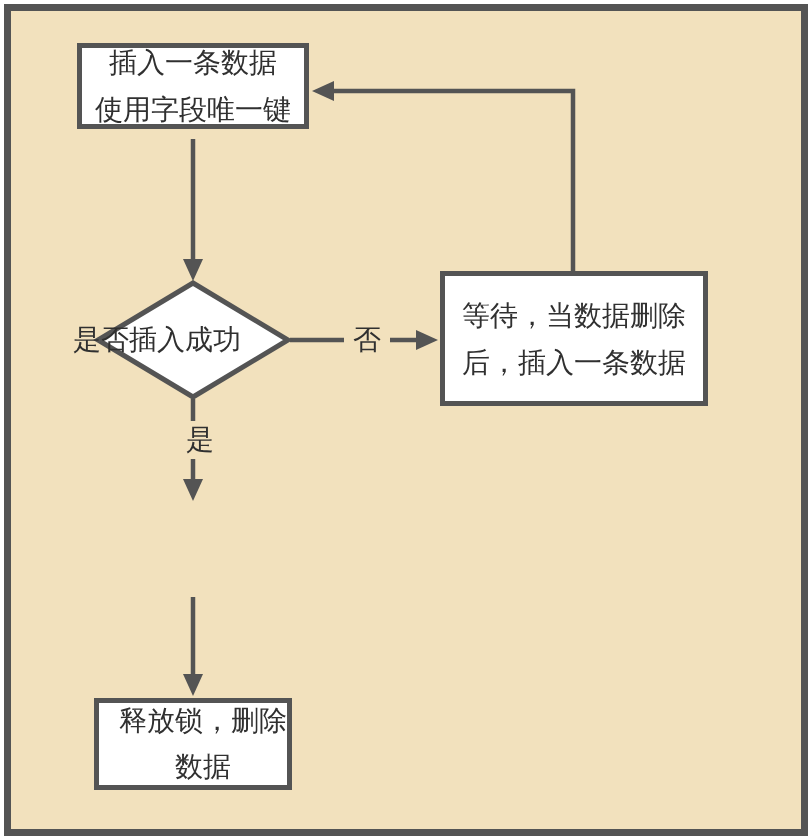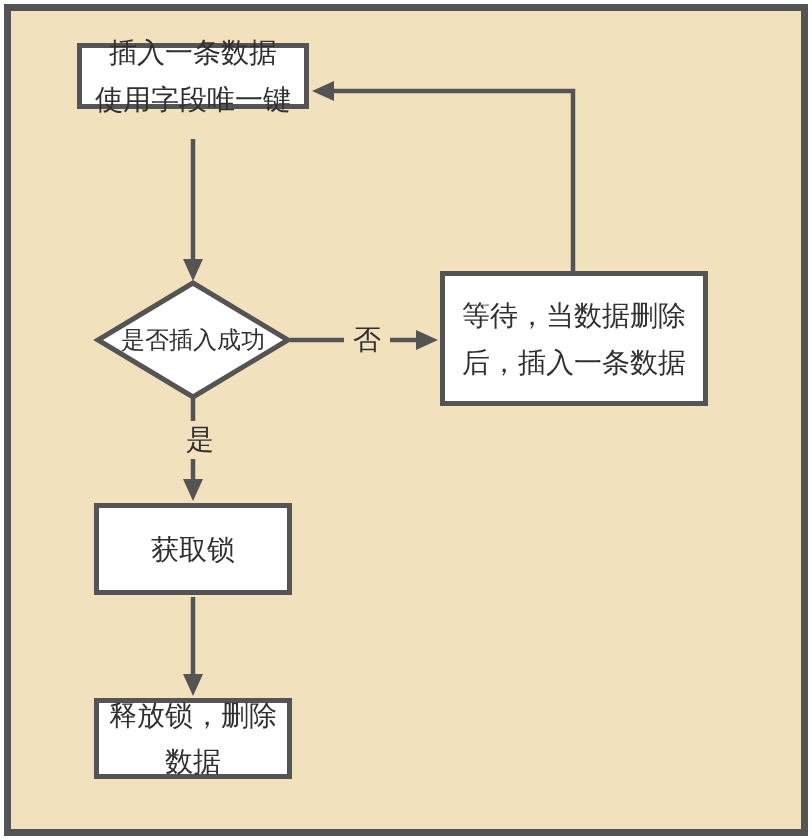--- a/index.html
+++ b/index.html
@@ -52,34 +52,34 @@
     border: 5px solid #545454;
     display: flex;
     align-items: center;
     justify-content: center;
     text-align: center;
     color: #303030;
     font-size: 28px;
     line-height: 47px;
     white-space: pre-line;
   }
-  .n-insert  { left: 77px;  top: 43px;  width: 232px; height: 66px; }
+  .n-insert  { left: 77px;  top: 43px;  width: 232px; height: 86px; }
   .n-wait    { left: 440px; top: 271px; width: 268px; height: 135px; }
   .n-acquire { left: 94px;  top: 503px; width: 198px; height: 92px; }
-  .n-release { left: 94px;  top: 698px; width: 198px; height: 81px; line-height: 46px; }
+  .n-release { left: 94px;  top: 698px; width: 198px; height: 92px; line-height: 46px; justify-content: flex-end; }
   .diamond-label {
     position: absolute;
     left: 73px;
     top: 322px;
     width: 240px;
     height: 36px;
     line-height: 36px;
-    text-align: center;
+    text-align: left;
     color: #303030;
-    font-size: 24px;
+    font-size: 28px;
     white-space: nowrap;
   }
   .edge-label {
     position: absolute;
     background: #f2e1bd;
     color: #303030;
     font-size: 28px;
     line-height: 34px;
     padding: 2px 9px;
     transform: translate(-50%, -50%);
@@ -128,23 +128,20 @@
   <div class="node n-insert">
     <span>插入一条数据
 使用字段唯一键</span>
   </div>
 
   <div class="node n-wait">
     <span>等待，当数据删除
 后，插入一条数据</span>
   </div>
 
-  <div class="node n-acquire">
-    <span>获取锁</span>
-  </div>
 
   <div class="node n-release">
     <span>释放锁，删除
 数据</span>
   </div>
 
   <div class="diamond-label">是否插入成功</div>
 
   <div class="edge-label lbl-no">否</div>
   <div class="edge-label lbl-yes">是</div>

